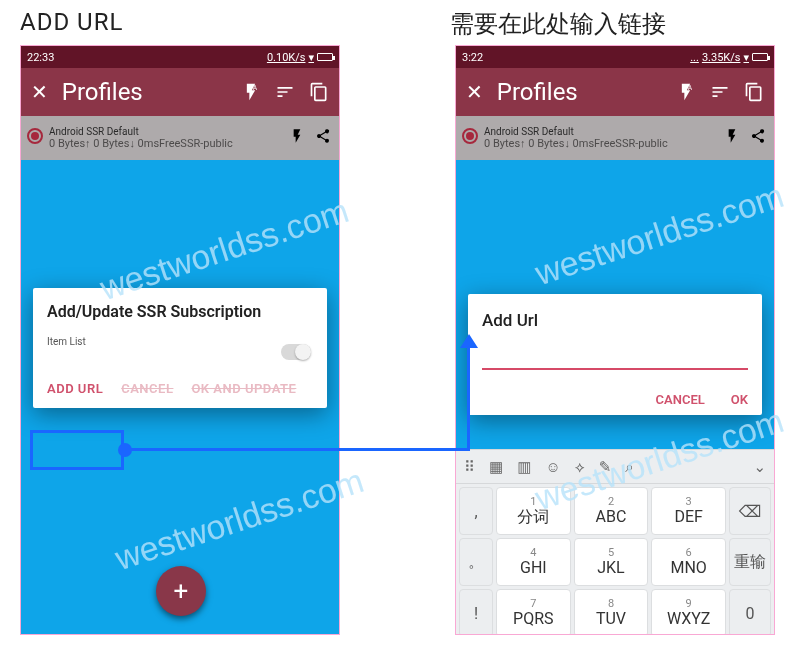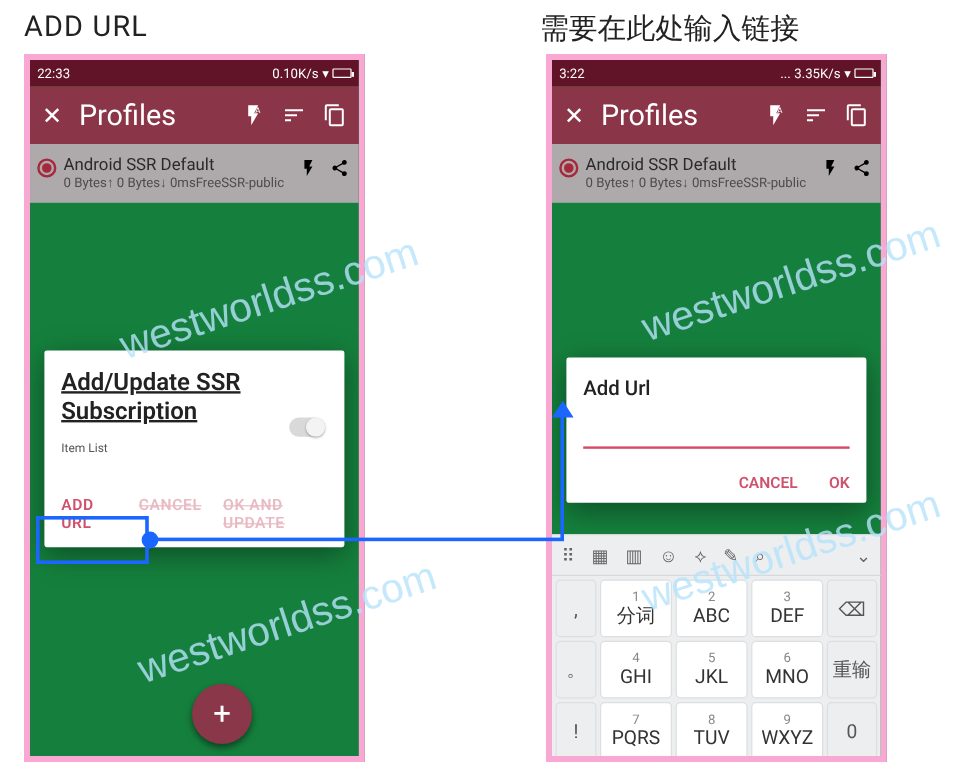--- a/index.html
+++ b/index.html
@@ -21,42 +21,42 @@
     letter-spacing: 1px;
   }
   .label-right {
     position: absolute;
     top: 8px; left: 450px;
     font-size: 24px;
     color: #222;
   }
   .phone {
     position: absolute;
-    width: 284px;
+    width: 320px;
     height: 590px;
     top: 45px;
-    background: #15803d;
+    background: #0ea5e9;
     overflow: hidden;
-    border: 5px solid #f9a8d4;
+    border: 1px solid #f9a8d4;
   }
   .phone.left  { left: 20px; }
   .phone.right { left: 455px; }
 
   
   .statusbar {
     height: 22px;
     background: #611427;
     color: #fff;
     font-size: 11px;
     display: flex;
     align-items: center;
     justify-content: space-between;
     padding: 0 6px;
   }
-  .statusbar .rightgrp { display:flex; gap:3px; align-items:center; }
+  .statusbar .rightgrp { display:flex; gap:3px; align-items:center;text-decoration:underline; }
   .batt {
     display:inline-block; width:16px; height:8px;
     border:1px solid #fff; border-radius:1px; position:relative;
   }
   .batt::after{content:"";position:absolute;right:-3px;top:2px;width:2px;height:4px;background:#fff;}
 
   
   .appbar {
     height: 48px;
     background: #8b3548;
@@ -77,37 +77,37 @@
     display: flex;
     align-items: flex-start;
     gap: 6px;
     color: #3a3a3a;
   }
   .radio-outer {
     width:16px;height:16px;border:2px solid #a6283d;border-radius:50%;
     display:flex;align-items:center;justify-content:center;margin-top:2px;
   }
   .radio-inner{width:8px;height:8px;background:#a6283d;border-radius:50%;}
-  .profile-text .name{font-size:14px;color:#2a2a2a;}
+  .profile-text .name{font-size:10px;color:#2a2a2a;}
   .profile-text .sub {font-size:11px;color:#4d4b4b;line-height:1.2;}
   .profile-text { flex:1; }
   .profile-icons { display:flex; gap:10px; align-items:flex-start; padding-top:2px;}
   .dark-icon{width:16px;height:16px;fill:#000;}
 
   
   .dialog {
     position:absolute;
     left:12px; right:12px;
     top:242px;
     background:#fff;
     border-radius:2px;
     box-shadow:0 6px 24px rgba(0,0,0,.4);
     padding: 14px 14px 6px 14px;
   }
-  .dlg-title{font-size:20px;font-weight:600;color:#222;margin-bottom:15px;text-decoration:underline;}
+  .dlg-title{font-size:16px;font-weight:600;color:#222;margin-bottom:15px;}
   .dlg-sub{font-size:13px;color:#555;margin-bottom:6px;}
   .switch{
     width:30px;height:16px;background:#d9d9d9;border-radius:10px;
     position:absolute; right:16px; top:56px;
   }
   .switch::after{content:"";position:absolute;width:16px;height:16px;background:#f3f3f3;border-radius:50%;right:0;top:0;box-shadow:0 1px 2px rgba(0,0,0,.3);}
   .item-list{font-size:10px;color:#555;margin-top:14px;margin-bottom:26px;}
   .dlg-actions{display:flex;gap:18px;padding:8px 0 6px 0;}
   .dlg-btn{font-size:13px;font-weight:600;color:#d0516c;letter-spacing:.5px;}
   .dlg-btn.faded{color:#e7b3bd;text-decoration:line-through;opacity:.9;}

